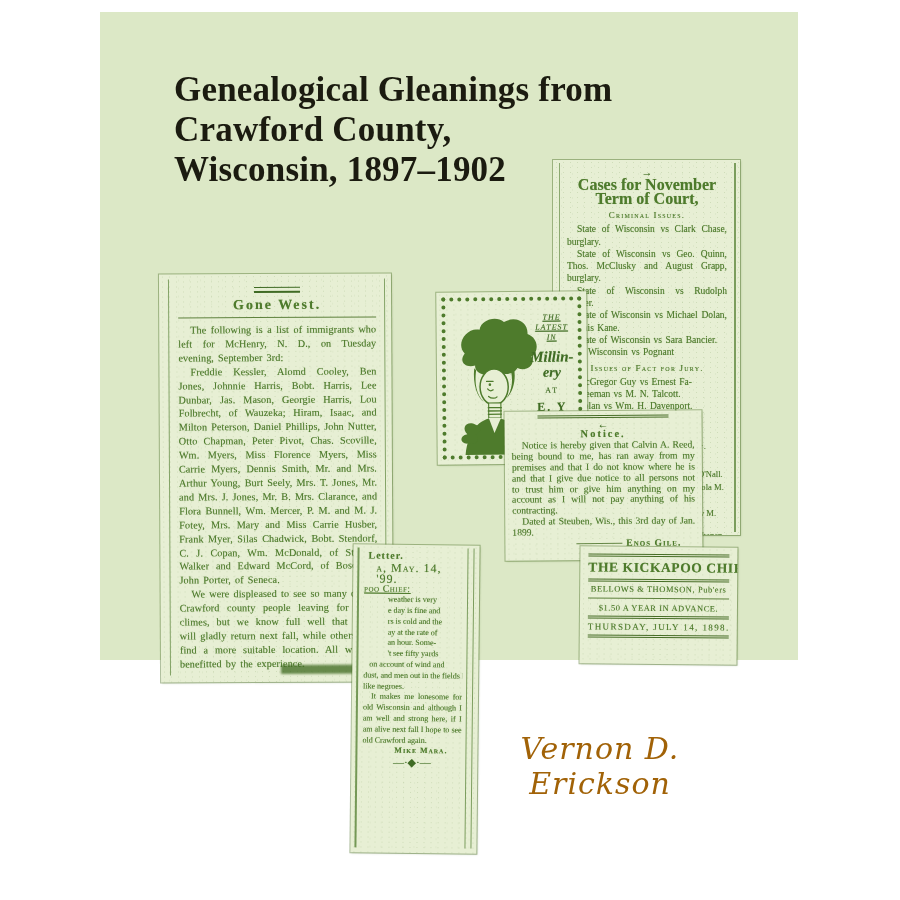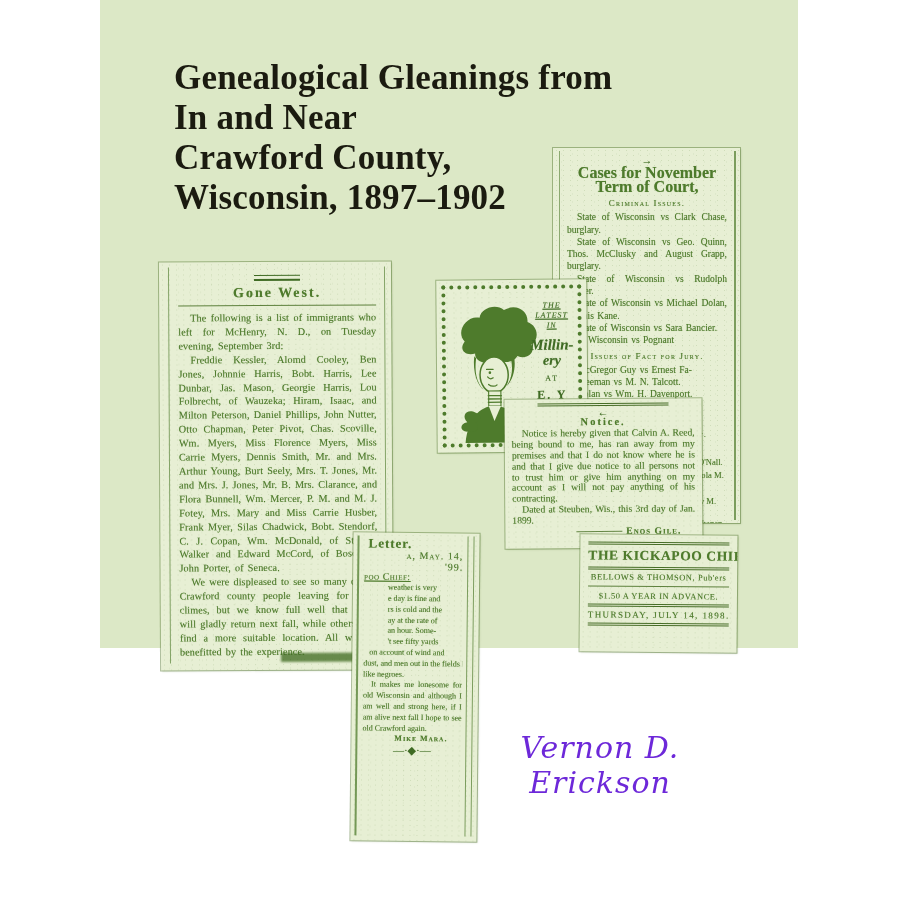--- a/index.html
+++ b/index.html
@@ -1,18 +1,18 @@
 <!DOCTYPE html>
 <html style="--bg: #dce8c6; --paper: #e7efd4; --ink: #4e7b2c; --ink_dark: #3f6b24; --title_ink: #1b1b10;"><head>
 <meta charset="utf-8">
 <style>
   html,body{margin:0;padding:0;background:#ffffff;}
   .page{position:relative;width:900px;height:900px;background:#ffffff;overflow:hidden;
         font-family:"Liberation Serif",serif;}
-  .cover{position:absolute;left:100px;top:0;width:698px;height:648px;background:var(--bg,#dce8c6);}
+  .cover{position:absolute;left:100px;top:12px;width:698px;height:648px;background:var(--bg,#dce8c6);}
 
   
   .title{position:absolute;left:74px;top:58px;width:500px;color:var(--title_ink,#1b1b10);
          font-weight:700;font-size:35px;line-height:40px;letter-spacing:.2px;}
 
   
   .clip{position:absolute;background:var(--paper,#e7efd4);color:var(--ink,#4e7b2c);overflow:hidden;
         box-shadow:0 0 0 1px rgba(80,116,45,.45), 1px 1px 2px rgba(80,116,45,.25);
         background-image:
           radial-gradient(rgba(78,123,44,.16) .7px, transparent .9px),
@@ -78,43 +78,42 @@
   .kick-line{font-size:8.4px;letter-spacing:.6px;margin:3px 0;white-space:nowrap;}
   .kick-date{font-size:9px;letter-spacing:1.4px;margin:3px 0;white-space:nowrap;}
 
   
   .letter{left:252px;top:533px;width:126px;height:308px;transform:rotate(.6deg);z-index:3;
           font-size:8px;line-height:10.8px;}
   .letter-inner{position:absolute;inset:3px 14px 5px 4px;border-left:2px solid rgba(78,123,44,.75);
                 padding:3px 2px 0 5px;}
   .letter-rules{position:absolute;right:5px;top:3px;bottom:5px;width:5px;
                 border-left:1px solid rgba(78,123,44,.7);border-right:1px solid rgba(78,123,44,.7);}
-  .letter-head{font-weight:700;font-size:13px;letter-spacing:1px;margin:0 0 1px 4px;}
-  .letter-date{font-variant:small-caps;font-size:10px;letter-spacing:1px;margin-left:25px;text-align:right;}
+  .letter-head{font-weight:700;font-size:10px;letter-spacing:1px;margin:0 0 1px 4px;}
+  .letter-date{font-variant:small-caps;font-size:12px;letter-spacing:1px;margin-left:12px;}
   .letter-sal{font-variant:small-caps;font-size:10px;letter-spacing:.5px;text-decoration:underline;}
   .frag{white-space:nowrap;overflow:hidden;}
   .frag.cut1{padding-left:24px;}
   .frag.cut2{padding-left:6px;}
   .letter p{margin:0;text-indent:8px;text-align:justify;}
 
   
   .compiled{position:absolute;left:350px;top:714px;width:300px;text-align:center;}
   .compiled-by{font-weight:700;font-size:23px;color:var(--title_ink,#1b1b10);}
   .compiler{font-family:"DejaVu Serif",serif;font-style:italic;font-size:30px;letter-spacing:1px;
-            color:#6d28d9;margin-top:16px;}
+            color:#a16207;margin-top:5px;}
 </style>
 </head>
 <body>
 
 <div class="page">
   <div class="cover">
 
     <div class="title">
       <div>Genealogical Gleanings from</div>
-      <div>In and Near</div>
       <div>Crawford County,</div>
       <div>Wisconsin, 1897–1902</div>
     </div>
 
     <div class="clip cases">
       <div class="cases-inner">
         <span class="orn">→</span>
         <div class="cases-head">Cases for November Term of Court,</div>
         <div class="subhead">Criminal Issues.</div>
         <div class="case-line">State of Wisconsin vs Clark Chase, burglary.</div>

